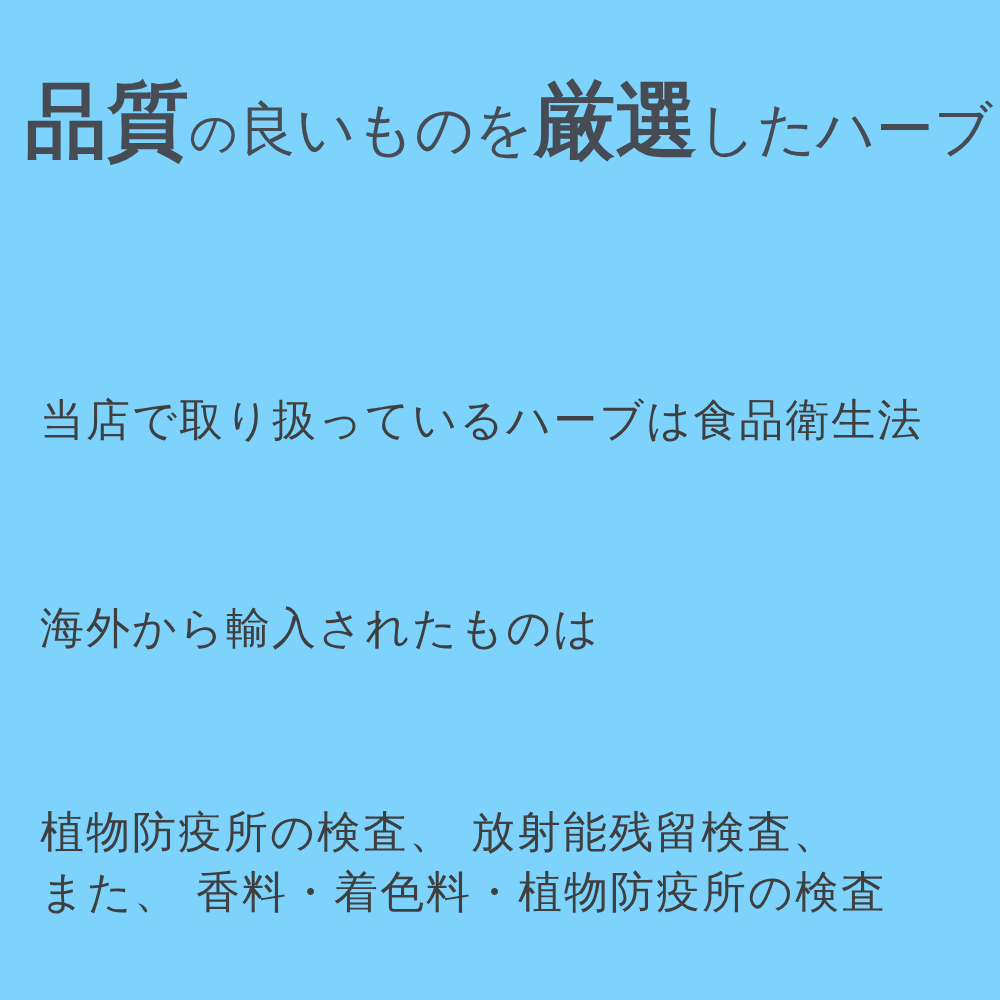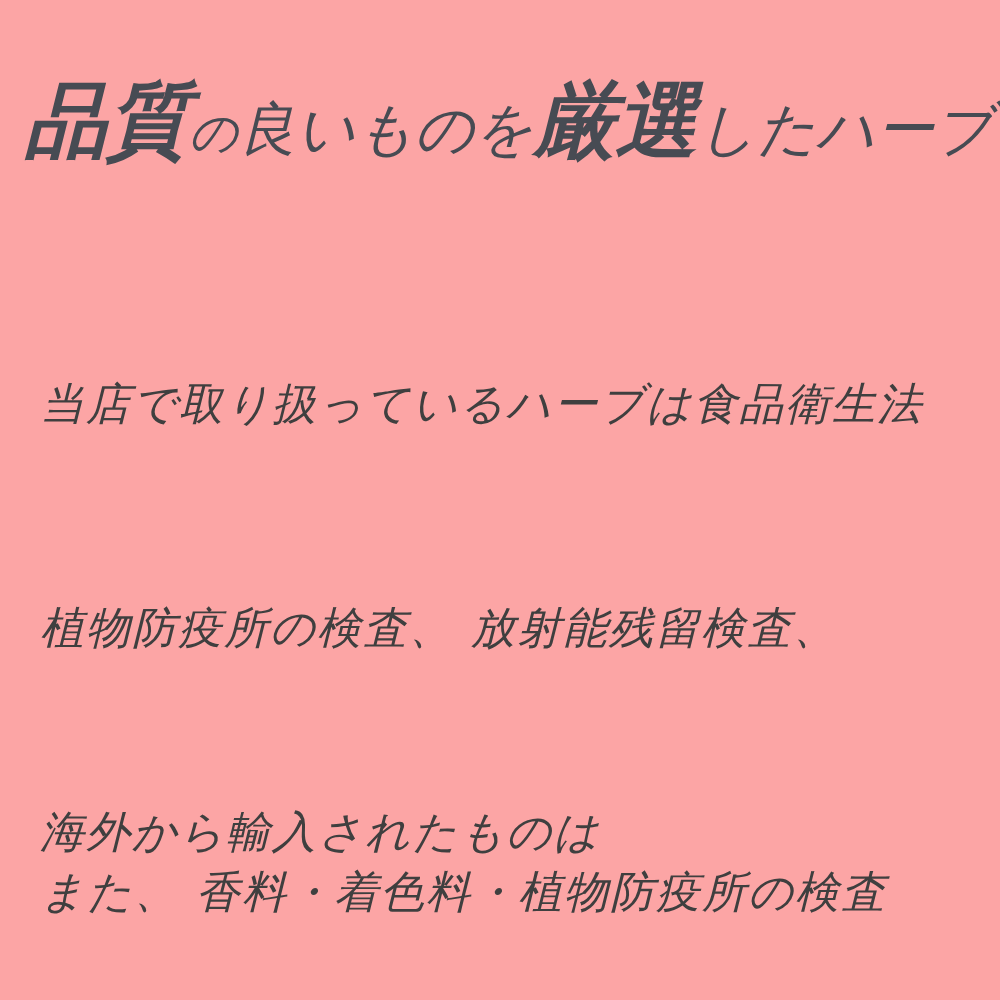--- a/index.html
+++ b/index.html
@@ -4,24 +4,23 @@
 <style>
   html, body {
     margin: 0;
     padding: 0;
     background: #ffffff;
   }
   .page {
     position: relative;
     width: 1000px;
     height: 1000px;
-    background: #fca5a5;
+    background: #7dd3fc;
     overflow: hidden;
     font-family: "DejaVu Sans", sans-serif;
-    font-style: italic;
   }
   
   .heading {
     position: absolute;
     left: 25px;
     top: 48px;
     color: #474b53;
     font-family: "DejaVu Serif", serif;
     white-space: nowrap;
     line-height: 1.25;
@@ -36,40 +35,40 @@
     position: absolute;
     left: 40px;
     color: #3f3f3f;
     font-size: 44px;
     font-weight: 500;
     letter-spacing: 2px;
     white-space: pre;
     line-height: 68px;
   }
   .para .line { display: block; }
-  .para1 { top: 190px; }
+  .para1 { top: 206px; }
   .para2 { top: 414px; }
   .para3 { top: 678px; }
 </style>
 </head>
 <body>
 
 <div class="page">
 
   <h1 class="heading">
     <span class="seg large">品質</span><span class="seg small">の</span><span class="seg medium">良いものを</span><span class="seg large">厳選</span><span class="seg medium">したハーブ</span>
   </h1>
 
   <p class="para para1">
     <span class="line">当店で取り扱っているハーブは食品衛生法</span>
   </p>
 
   <p class="para para2">
+    <span class="line">海外から輸入されたものは</span>
     <span class="line">植物防疫所の検査、 放射能残留検査、</span>
-    <span class="line">海外から輸入されたものは</span>
     
   </p>
 
   <p class="para para3">
     <span class="line">また、 香料・着色料・植物防疫所の検査</span>
     
     
     
   </p>
 

